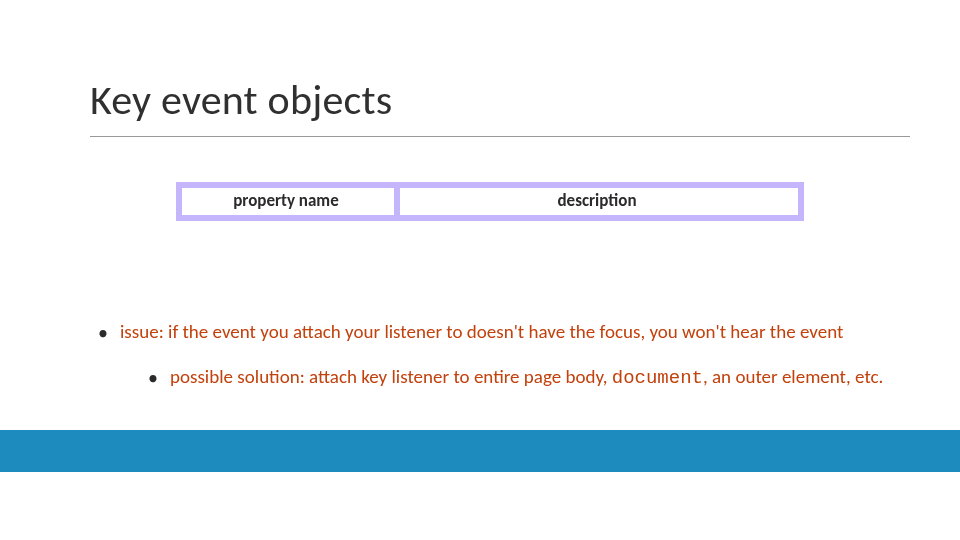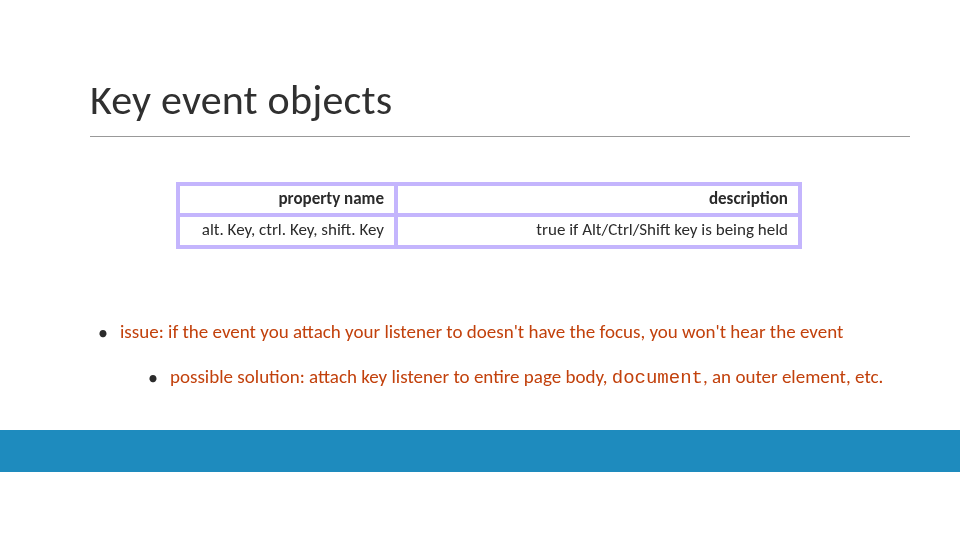--- a/index.html
+++ b/index.html
@@ -20,23 +20,23 @@
     border-top: 1px solid #999;
   }
   .tbl {
     position: absolute;
     left: 176px; top: 182px;
     border-collapse: collapse;
     font-size: 17px;
     color: #2b2b2b;
   }
   .tbl th, .tbl td {
-    border: 4px solid #c4b5fd;
+    border: 6px solid #c4b5fd;
     padding: 2px 10px 4px 6px;
-    text-align: right;
+    text-align: center;
     vertical-align: top;
     font-weight: 400;
     line-height: 1.25;
   }
   .tbl th { font-weight: 700; }
   .col-prop { width: 218px; }
   .col-desc { width: 404px; }
   .link { color: #2a74b5; text-decoration: underline; }
   .bullets {
     position: absolute;
@@ -68,26 +68,20 @@
 <div class="slide">
   <div class="title">Key event objects</div>
   <div class="title-rule"></div>
 
   <table class="tbl">
     <tbody>
         <tr>
       <th class="col-prop">property name</th>
       <th class="col-desc">description</th>
     </tr>
-    <tr>
-      <td class="col-prop">alt. Key, ctrl. Key, shift. Key</td>
-      <td class="col-desc">
-        <span>true if Alt/Ctrl/Shift key is being held</span>
-      </td>
-    </tr>
   </tbody>
     </table>
 
   <div class="bullets">
     <ul>
       <li class="lvl1">
         <span>issue: if the event you attach your listener to doesn't have the focus, you won't hear the event</span>
         <ul>
           <li class="lvl2">
             <span>possible solution: attach key listener to entire page body, </span><span class="code">document</span><span>, an outer element, etc.</span>

